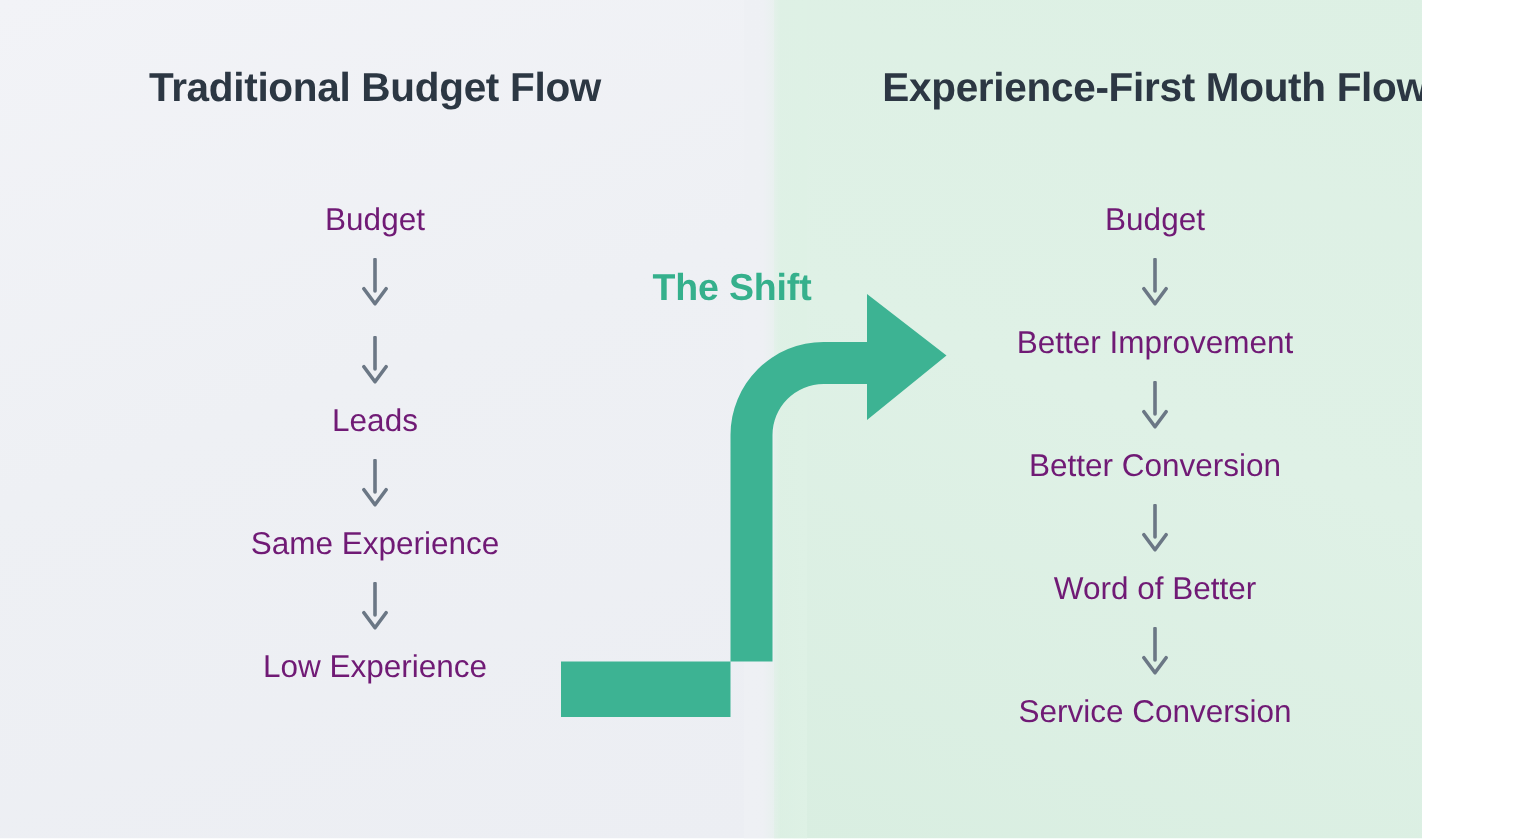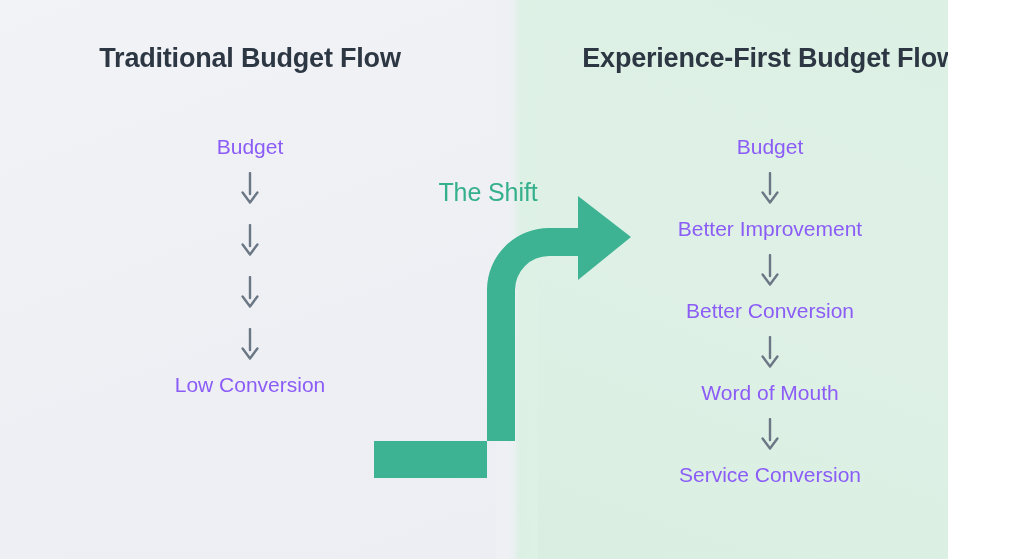--- a/index.html
+++ b/index.html
@@ -71,21 +71,21 @@
     position: absolute;
     top: 132px;
     text-align: center;
   }
   .flow.left  { left: 50px;  width: 400px; }
   .flow.right { left: 570px; width: 400px; }
 
   .flow-node {
     font-size: 21px;
     font-weight: normal;
-    color: #8b5cf6;
+    color: #701a75;
     line-height: 30px;
     white-space: nowrap;
   }
   .flow-connector {
     height: 52px;
     display: flex;
     align-items: center;
     justify-content: center;
   }
   .flow-connector svg { display: block; }
@@ -98,21 +98,21 @@
     width: 276px;
     height: 302px;
   }
   .shift-label {
     position: absolute;
     left: 400px;
     top: 178px;
     width: 176px;
     text-align: center;
     font-size: 25px;
-    font-weight: normal;
+    font-weight: bold;
     color: #35b08c;
     letter-spacing: -0.1px;
     white-space: nowrap;
   }
 </style>
 </head>
 <body>
 
 <div id="stage">
 
@@ -121,49 +121,51 @@
   <div class="seam"></div>
 
   <div class="sparkle" style="left:958px; top:494px; width:44px; height:44px;">
     <svg width="44" height="44" viewBox="0 0 44 44" aria-hidden="true">
       <path d="M22 2 C24 16 28 20 42 22 C28 24 24 28 22 42 C20 28 16 24 2 22 C16 20 20 16 22 2 Z" fill="#f3fbf6" opacity="0.92"></path>
     </svg>
   </div>
 
   <div class="panel-title left">Traditional Budget Flow</div>
 
-  <div class="panel-title right">Experience-First Budget Flow</div>
+  <div class="panel-title right">Experience-First Mouth Flow</div>
 
   <div class="flow left">
     <div class="flow-node">Budget</div>
     <div class="flow-connector">
       <svg width="20" height="32" viewBox="0 0 20 32" aria-hidden="true">
         <path d="M10 1 L10 22" stroke="#6b7785" stroke-width="2.4" fill="none" stroke-linecap="round"></path>
         <path d="M2.6 20.5 L10 30.5 L17.4 20.5" stroke="#6b7785" stroke-width="2.4" fill="none" stroke-linecap="round" stroke-linejoin="round"></path>
       </svg>
     </div>
     <div class="flow-connector">
       <svg width="20" height="32" viewBox="0 0 20 32" aria-hidden="true">
         <path d="M10 1 L10 22" stroke="#6b7785" stroke-width="2.4" fill="none" stroke-linecap="round"></path>
         <path d="M2.6 20.5 L10 30.5 L17.4 20.5" stroke="#6b7785" stroke-width="2.4" fill="none" stroke-linecap="round" stroke-linejoin="round"></path>
       </svg>
     </div>
-    <div class="flow-connector">
-      <svg width="20" height="32" viewBox="0 0 20 32" aria-hidden="true">
-        <path d="M10 1 L10 22" stroke="#6b7785" stroke-width="2.4" fill="none" stroke-linecap="round"></path>
-        <path d="M2.6 20.5 L10 30.5 L17.4 20.5" stroke="#6b7785" stroke-width="2.4" fill="none" stroke-linecap="round" stroke-linejoin="round"></path>
-      </svg>
-    </div>
-    <div class="flow-connector">
-      <svg width="20" height="32" viewBox="0 0 20 32" aria-hidden="true">
-        <path d="M10 1 L10 22" stroke="#6b7785" stroke-width="2.4" fill="none" stroke-linecap="round"></path>
-        <path d="M2.6 20.5 L10 30.5 L17.4 20.5" stroke="#6b7785" stroke-width="2.4" fill="none" stroke-linecap="round" stroke-linejoin="round"></path>
-      </svg>
-    </div>
-    <div class="flow-node">Low Conversion</div>
+    <div class="flow-node">Leads</div>
+    <div class="flow-connector">
+      <svg width="20" height="32" viewBox="0 0 20 32" aria-hidden="true">
+        <path d="M10 1 L10 22" stroke="#6b7785" stroke-width="2.4" fill="none" stroke-linecap="round"></path>
+        <path d="M2.6 20.5 L10 30.5 L17.4 20.5" stroke="#6b7785" stroke-width="2.4" fill="none" stroke-linecap="round" stroke-linejoin="round"></path>
+      </svg>
+    </div>
+    <div class="flow-node">Same Experience</div>
+    <div class="flow-connector">
+      <svg width="20" height="32" viewBox="0 0 20 32" aria-hidden="true">
+        <path d="M10 1 L10 22" stroke="#6b7785" stroke-width="2.4" fill="none" stroke-linecap="round"></path>
+        <path d="M2.6 20.5 L10 30.5 L17.4 20.5" stroke="#6b7785" stroke-width="2.4" fill="none" stroke-linecap="round" stroke-linejoin="round"></path>
+      </svg>
+    </div>
+    <div class="flow-node">Low Experience</div>
   </div>
 
   <div class="flow right">
     <div class="flow-node">Budget</div>
     <div class="flow-connector">
       <svg width="20" height="32" viewBox="0 0 20 32" aria-hidden="true">
         <path d="M10 1 L10 22" stroke="#6b7785" stroke-width="2.4" fill="none" stroke-linecap="round"></path>
         <path d="M2.6 20.5 L10 30.5 L17.4 20.5" stroke="#6b7785" stroke-width="2.4" fill="none" stroke-linecap="round" stroke-linejoin="round"></path>
       </svg>
     </div>
@@ -174,21 +176,21 @@
         <path d="M2.6 20.5 L10 30.5 L17.4 20.5" stroke="#6b7785" stroke-width="2.4" fill="none" stroke-linecap="round" stroke-linejoin="round"></path>
       </svg>
     </div>
     <div class="flow-node">Better Conversion</div>
     <div class="flow-connector">
       <svg width="20" height="32" viewBox="0 0 20 32" aria-hidden="true">
         <path d="M10 1 L10 22" stroke="#6b7785" stroke-width="2.4" fill="none" stroke-linecap="round"></path>
         <path d="M2.6 20.5 L10 30.5 L17.4 20.5" stroke="#6b7785" stroke-width="2.4" fill="none" stroke-linecap="round" stroke-linejoin="round"></path>
       </svg>
     </div>
-    <div class="flow-node">Word of Mouth</div>
+    <div class="flow-node">Word of Better</div>
     <div class="flow-connector">
       <svg width="20" height="32" viewBox="0 0 20 32" aria-hidden="true">
         <path d="M10 1 L10 22" stroke="#6b7785" stroke-width="2.4" fill="none" stroke-linecap="round"></path>
         <path d="M2.6 20.5 L10 30.5 L17.4 20.5" stroke="#6b7785" stroke-width="2.4" fill="none" stroke-linecap="round" stroke-linejoin="round"></path>
       </svg>
     </div>
     <div class="flow-node">Service Conversion</div>
   </div>
 
   <div class="shift-arrow">

